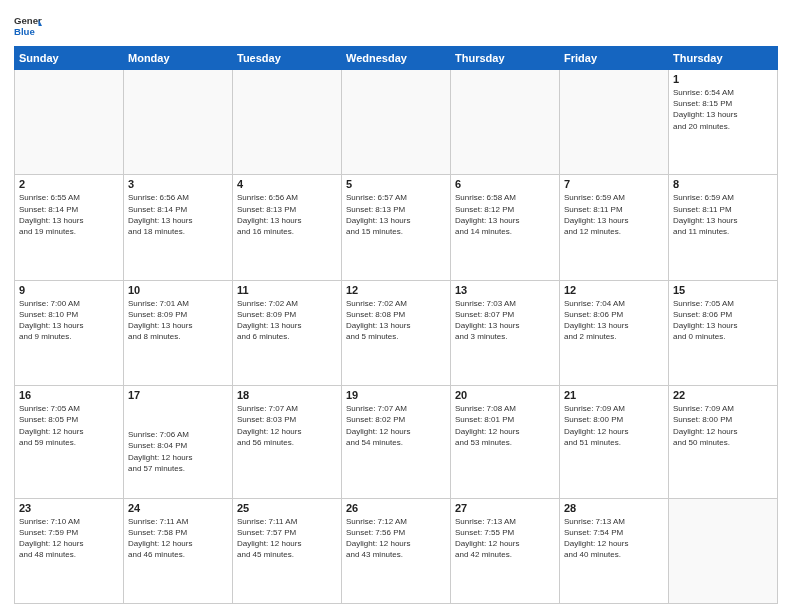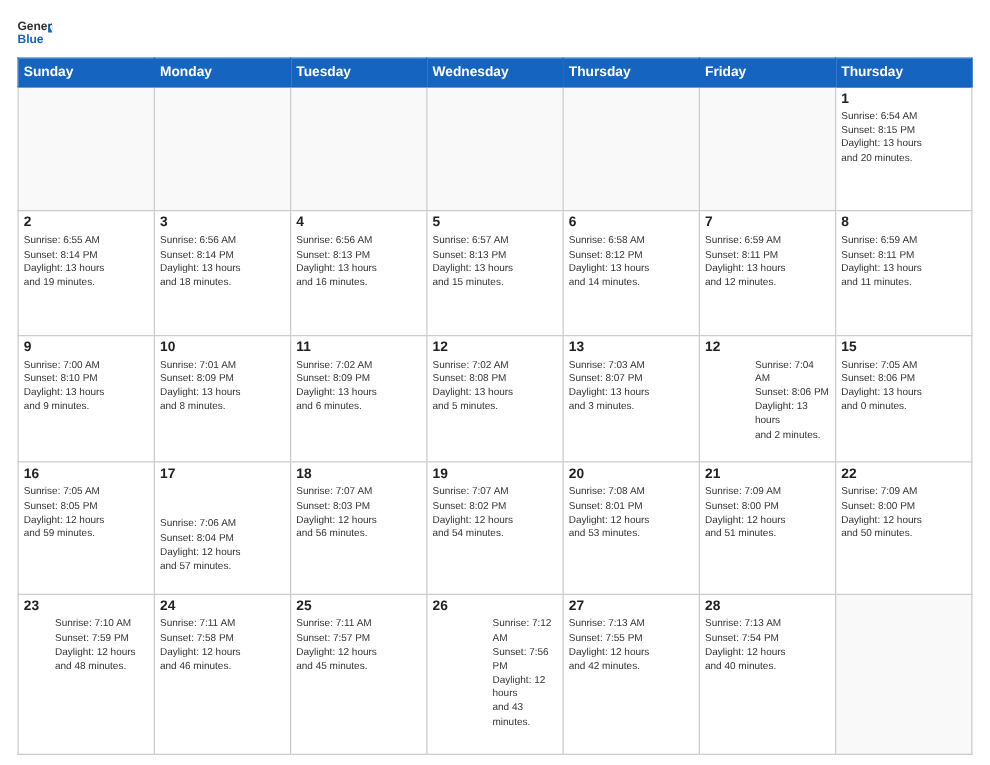--- a/index.html
+++ b/index.html
@@ -219,21 +219,21 @@
           </td>
           <td>
             <span class="day-number">13</span>
             <div class="day-info" style="white-space: pre-line;">Sunrise: 7:03 AM
 Sunset: 8:07 PM
 Daylight: 13 hours
 and 3 minutes.</div>
           </td>
           <td>
             <span class="day-number">12</span>
-            <div class="day-info" style="white-space: pre-line; margin-left: 40px;">Sunrise: 7:04 AM
+            <div class="day-info" style="white-space: pre-line;">Sunrise: 7:04 AM
 Sunset: 8:06 PM
 Daylight: 13 hours
 and 2 minutes.</div>
           </td>
           <td>
             <span class="day-number">15</span>
             <div class="day-info" style="white-space: pre-line;">Sunrise: 7:05 AM
 Sunset: 8:06 PM
 Daylight: 13 hours
 and 0 minutes.</div>
@@ -286,42 +286,42 @@
             <span class="day-number">22</span>
             <div class="day-info" style="white-space: pre-line;">Sunrise: 7:09 AM
 Sunset: 8:00 PM
 Daylight: 12 hours
 and 50 minutes.</div>
           </td>
         </tr>
         <tr>
           <td>
             <span class="day-number">23</span>
-            <div class="day-info" style="white-space: pre-line; margin-left: 25px;">Sunrise: 7:10 AM
+            <div class="day-info" style="white-space: pre-line;">Sunrise: 7:10 AM
 Sunset: 7:59 PM
 Daylight: 12 hours
 and 48 minutes.</div>
           </td>
           <td>
             <span class="day-number">24</span>
             <div class="day-info" style="white-space: pre-line;">Sunrise: 7:11 AM
 Sunset: 7:58 PM
 Daylight: 12 hours
 and 46 minutes.</div>
           </td>
           <td>
             <span class="day-number">25</span>
             <div class="day-info" style="white-space: pre-line;">Sunrise: 7:11 AM
 Sunset: 7:57 PM
 Daylight: 12 hours
 and 45 minutes.</div>
           </td>
           <td>
             <span class="day-number">26</span>
-            <div class="day-info" style="white-space: pre-line; margin-left: 48px;">Sunrise: 7:12 AM
+            <div class="day-info" style="white-space: pre-line;">Sunrise: 7:12 AM
 Sunset: 7:56 PM
 Daylight: 12 hours
 and 43 minutes.</div>
           </td>
           <td>
             <span class="day-number">27</span>
             <div class="day-info" style="white-space: pre-line;">Sunrise: 7:13 AM
 Sunset: 7:55 PM
 Daylight: 12 hours
 and 42 minutes.</div>

